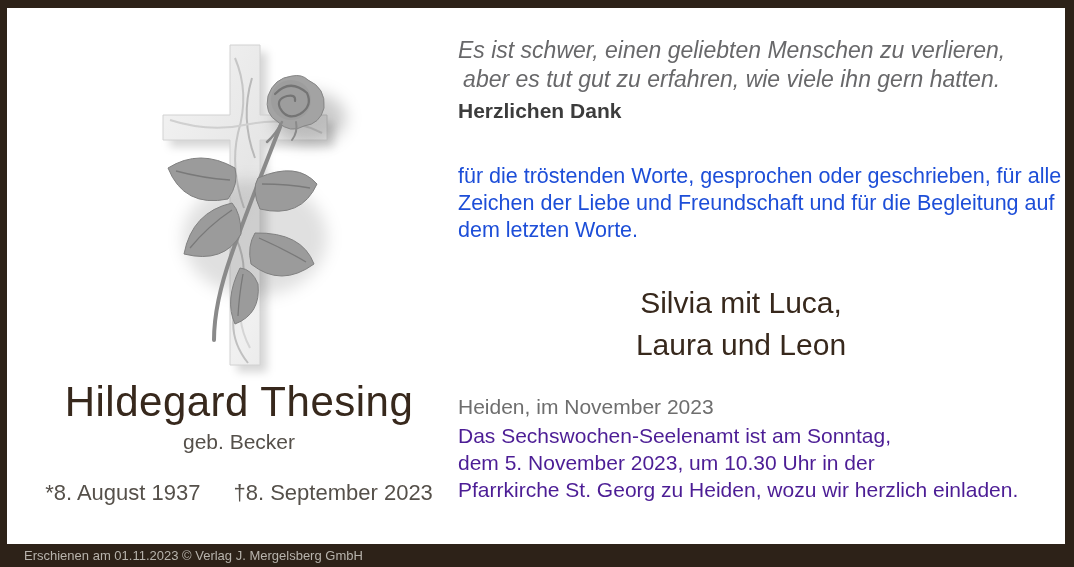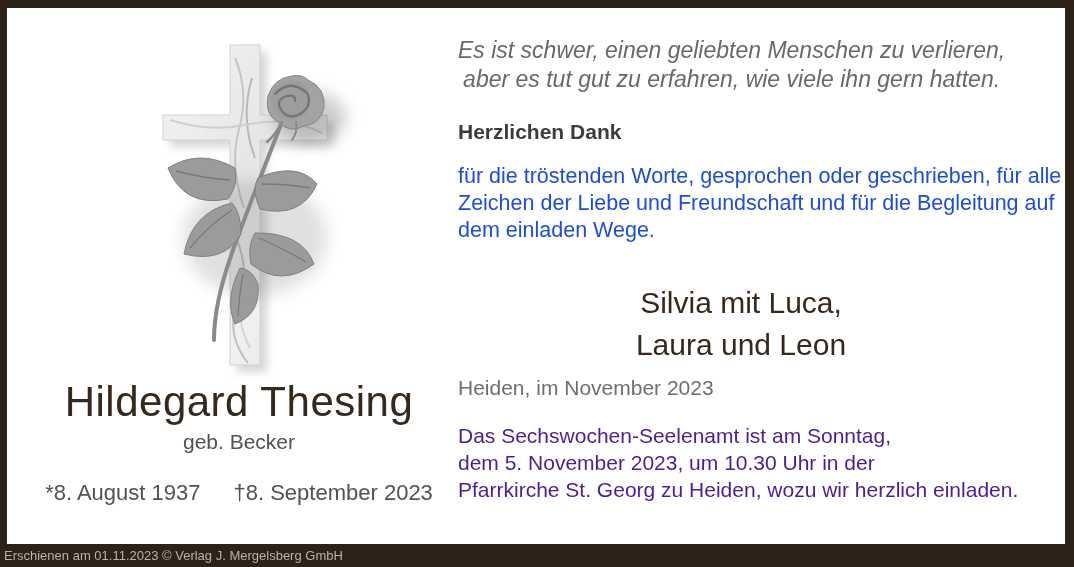--- a/index.html
+++ b/index.html
@@ -31,44 +31,44 @@
     font-size:22px; line-height:28px; color:#55504a; white-space:nowrap;
   }
 
   
   .rcol { left:451px; }
   .quote {
     top:28px; font-style:italic; font-size:23px; line-height:29px;
     color:#68686a; white-space:nowrap;text-align:center;
   }
   .thanks-heading {
-    top:111px; font-size:21px; line-height:25px; font-weight:bold;
+    top:90px; font-size:21px; line-height:25px; font-weight:bold;
     color:#3c3c3c; white-space:nowrap;
   }
   .thanks-body {
     top:155px; font-size:21.5px; line-height:27px; color:#1d4ed8;
     white-space:nowrap;
   }
   .family {
     top:274px; width:566px; text-align:center;
     font-size:30px; line-height:42px; color:#37281c; white-space:nowrap;
   }
   .place-date {
-    top:366px; font-size:21px; line-height:27px; color:#6e6e6e;
+    top:385px; font-size:21px; line-height:27px; color:#6e6e6e;
     white-space:nowrap;
   }
   .service {
     top:414px; font-size:21px; line-height:27px; color:#4c1d95;
     white-space:nowrap;
   }
 
   .footer-bar {
     position:absolute; left:0; bottom:0; width:1074px; height:23px;
     background:#2d2218; color:#b7b3ac; font-size:13px;
-    display:flex; align-items:center; padding-left:4px; box-sizing:border-box;
+    display:flex; align-items:center; padding-left:24px; box-sizing:border-box;
     white-space:nowrap;
   }
 </style>
 </head>
 <body>
 
 <div class="page">
   <div class="content">
 
     <svg class="abs memorial-art" viewBox="0 0 260 345">
@@ -141,21 +141,21 @@
     <div class="abs rcol quote">
       <div>Es ist schwer, einen geliebten Menschen zu verlieren,</div>
       <div>aber es tut gut zu erfahren, wie viele ihn gern hatten.</div>
     </div>
 
     <div class="abs rcol thanks-heading">Herzlichen Dank</div>
 
     <div class="abs rcol thanks-body">
       <div>für die tröstenden Worte, gesprochen oder geschrieben, für alle</div>
       <div>Zeichen der Liebe und Freundschaft und für die Begleitung auf</div>
-      <div>dem einladen Wege.</div>
+      <div>dem letzten Worte.</div>
     </div>
 
     <div class="abs rcol family">
       <div>Silvia mit Luca,</div>
       <div>Laura und Leon</div>
     </div>
 
     <div class="abs rcol place-date">Heiden, im November 2023</div>
 
     <div class="abs rcol service">

